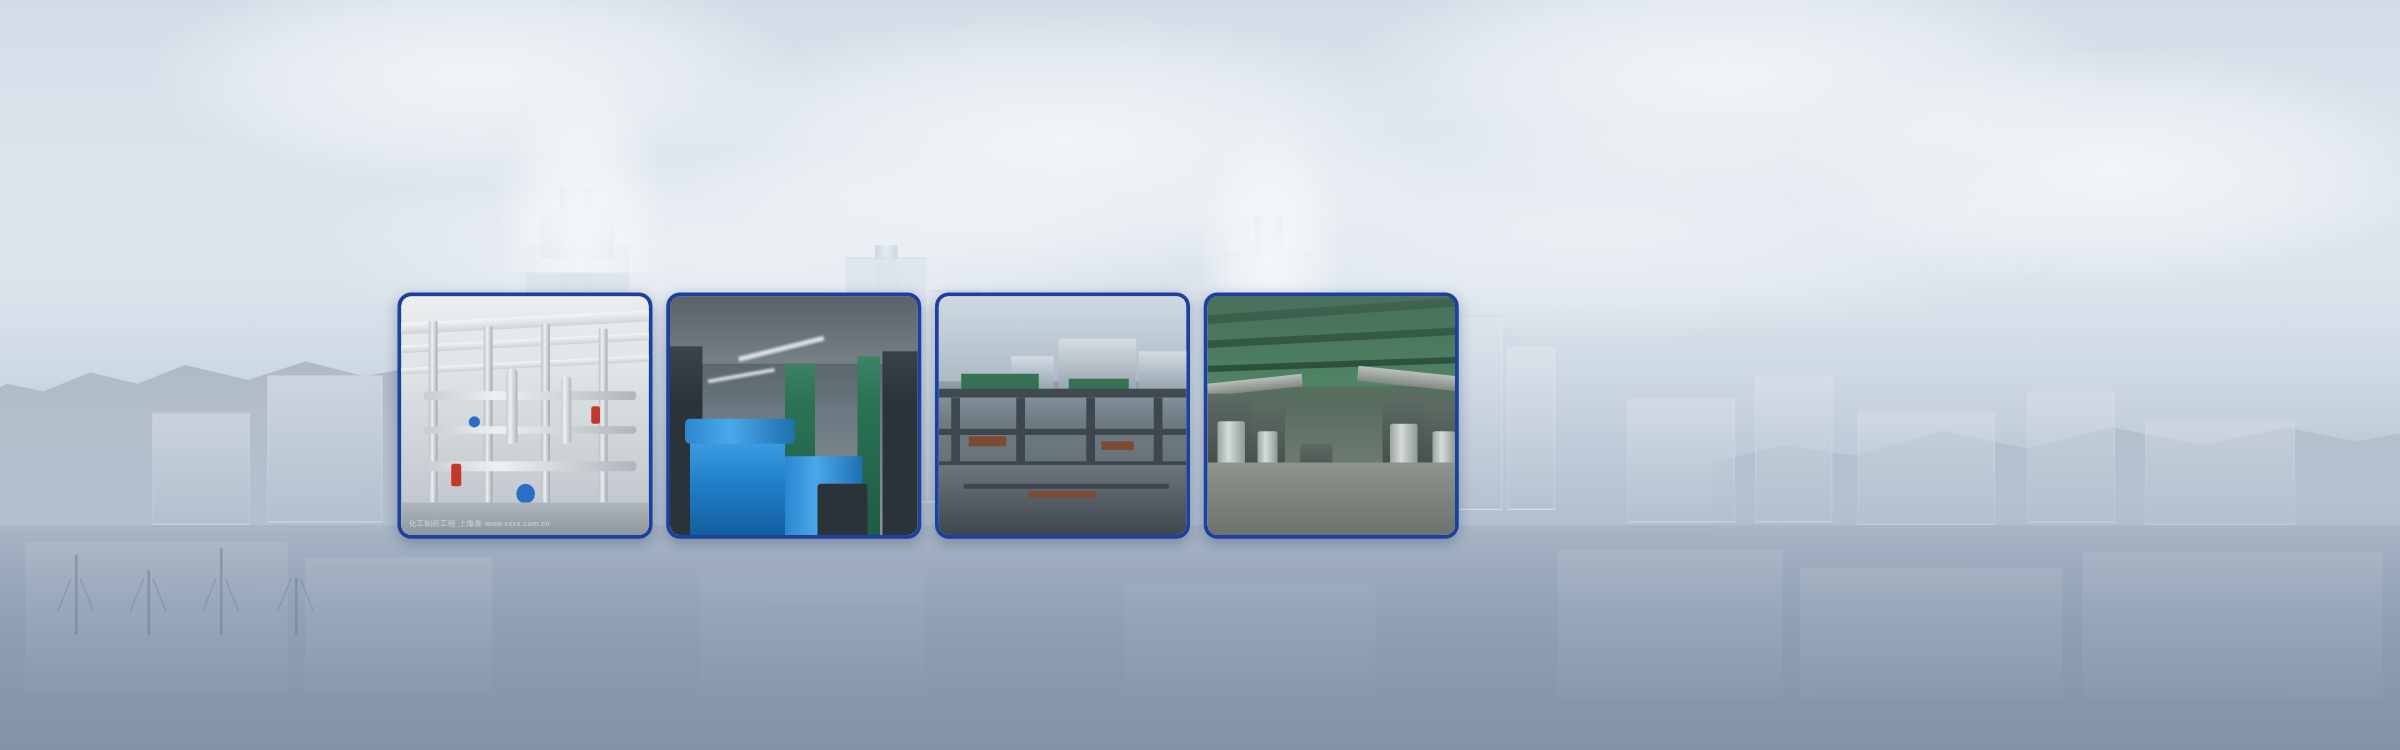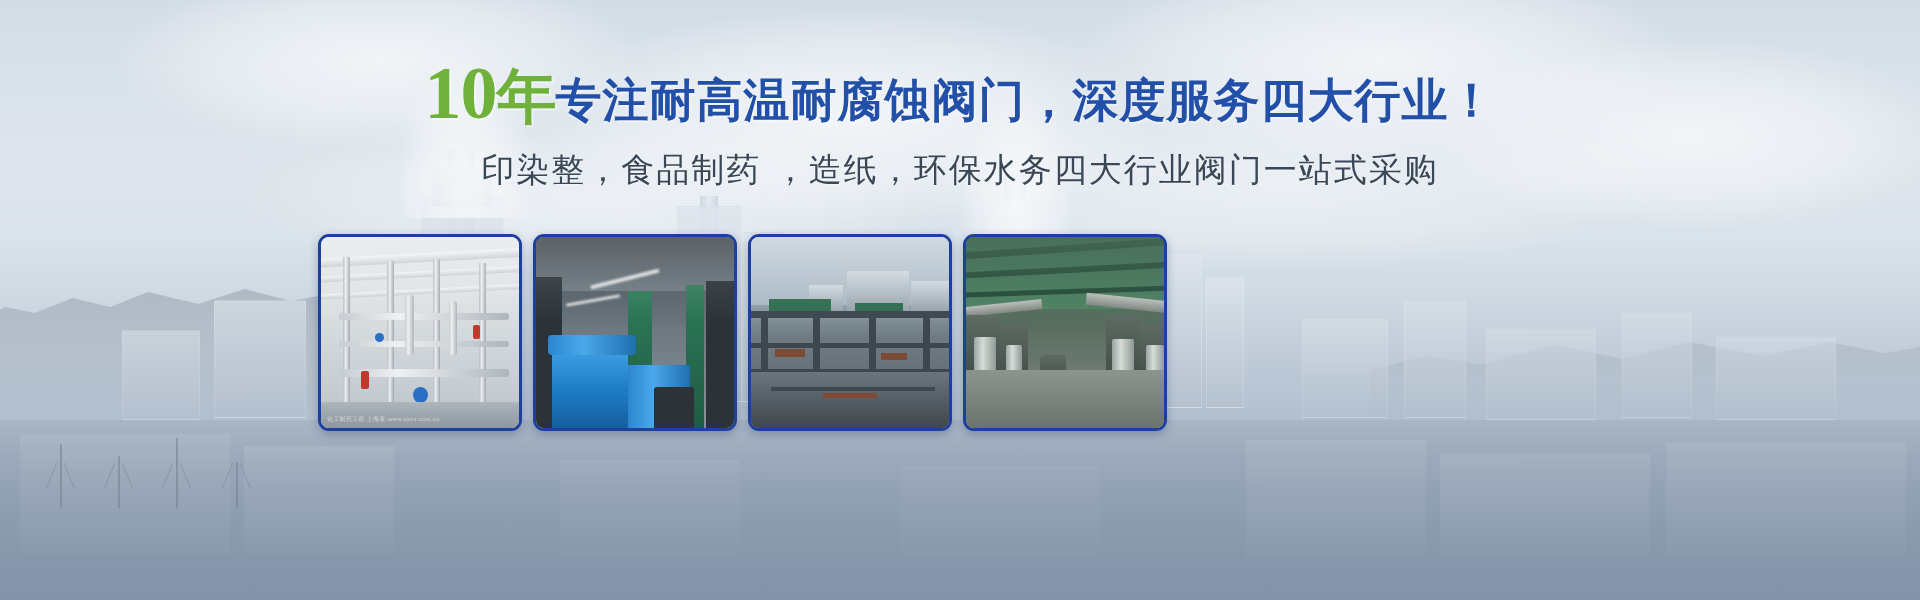--- a/index.html
+++ b/index.html
@@ -292,24 +292,20 @@
 
   <div>
     <div class="tree" style="left:60px;  height:64px;"></div>
     <div class="tree" style="left:118px; height:52px;"></div>
     <div class="tree" style="left:176px; height:70px;"></div>
     <div class="tree" style="left:236px; height:46px;"></div>
   </div>
 
   <div class="haze"></div>
 
-  <div class="text-wrap">
-    <div class="headline"><span class="hl-num">10</span><span class="hl-year">年</span><span class="hl-main">专注耐高温耐腐蚀阀门，深度服务四大行业！</span></div>
-    <div class="subline">印染整，食品制药 ，造纸，环保水务四大行业阀门一站式采购</div>
-  </div>
 
   <div class="thumbs">
 
     <div class="thumb">
       <div class="inner t1">
         <div class="beam" style="left:-10px; top:16px; width:230px; height:9px; transform:rotate(-3deg);"></div>
         <div class="beam" style="left:-10px; top:34px; width:230px; height:6px; transform:rotate(-3deg);"></div>
         <div class="beam" style="left:-10px; top:52px; width:230px; height:5px; transform:rotate(-3deg);"></div>
         <div class="vert" style="left:22px;  top:20px; height:160px;"></div>
         <div class="vert" style="left:66px;  top:24px; height:156px;"></div>

